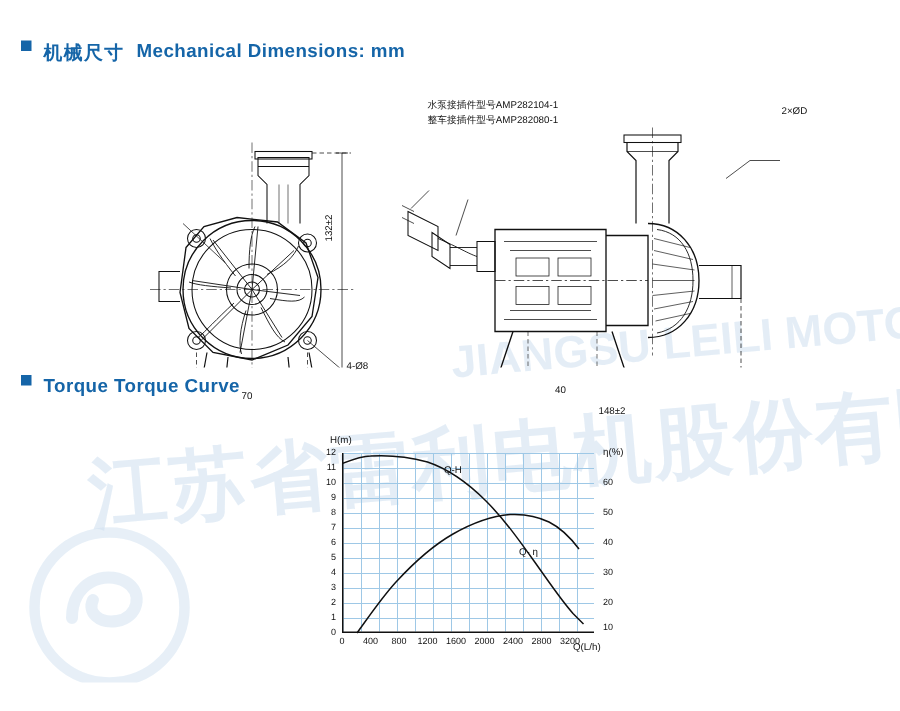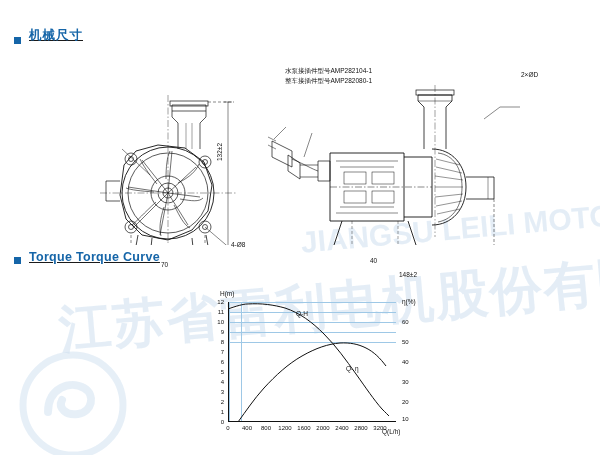--- a/index.html
+++ b/index.html
@@ -31,21 +31,21 @@
     font-size:30px;font-weight:bold;
     color:#cfe0f0;opacity:.55;white-space:nowrap;
     transform:rotate(-5deg);
   }
   .wm-logo{
     position:absolute;left:18px;top:265px;width:110px;height:110px;
     opacity:.5;
   }
 
   
-  .sec-head{position:absolute;display:flex;align-items:flex-end;gap:8px;text-decoration:underline;}
+  .sec-head{position:absolute;display:flex;align-items:flex-start;gap:8px;}
   .sq{width:7px;height:7px;background:#1565a8;display:inline-block;}
   .sec-cn{font-size:12.5px;font-weight:bold;color:#1565a8;letter-spacing:1px;}
   .sec-en{font-size:12.5px;font-weight:bold;color:#1565a8;letter-spacing:.3px;}
   #sec1{left:14px;top:27px;}
   #sec2{left:14px;top:250px;}
 
   
   .draw{position:absolute;}
   .lbl{position:absolute;font-size:6.5px;color:#111;white-space:nowrap;line-height:1.25;}
 
@@ -76,20 +76,21 @@
     <div class="wm-text2">JIANGSU LEILI MOTOR CO., LTD.</div>
     <svg class="wm-logo" viewBox="0 0 110 110">
       <circle cx="55" cy="55" r="50" fill="none" stroke="#cfe0f0" stroke-width="7"></circle>
       <path d="M30 62 C30 38 52 30 66 38 C78 45 74 62 60 64 C48 66 40 58 44 50" fill="none" stroke="#cfe0f0" stroke-width="8" stroke-linecap="round"></path>
     </svg>
   </div>
 
   <div class="sec-head" id="sec1">
     <span class="sq"></span>
     <span class="sec-cn">机械尺寸</span>
+    <span class="sec-en">Mechanical Dimensions: mm</span>
   </div>
 
   <div class="draw" style="left:0;top:45px;width:600px;height:200px;">
 
     <svg width="600" height="200" viewBox="0 0 600 200">
       <g stroke="#111" fill="none" stroke-width="0.7">
 
         <circle cx="168" cy="148" r="46" stroke-width="0.9"></circle>
         <circle cx="168" cy="148" r="40"></circle>
         <circle cx="168" cy="148" r="17"></circle>

